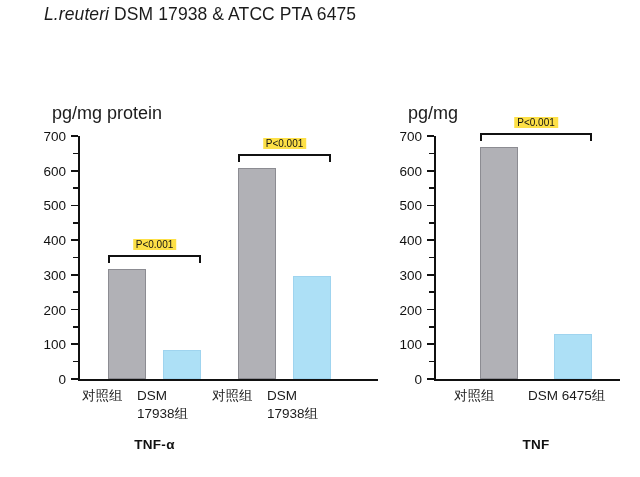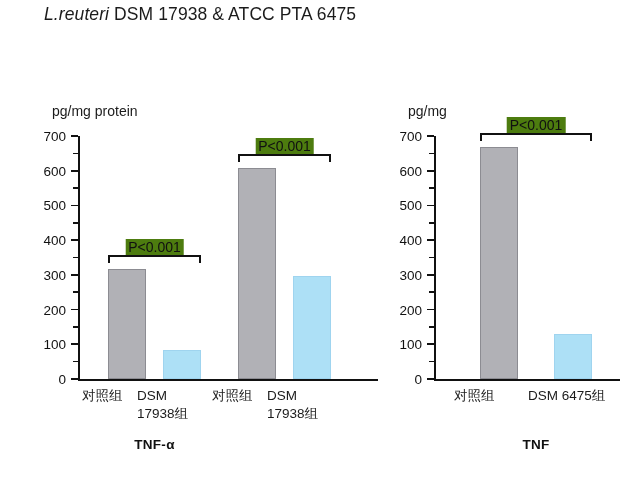--- a/index.html
+++ b/index.html
@@ -14,21 +14,21 @@
   .page{position:relative;width:640px;height:477px;}
 
   
   .heading{position:absolute;left:44px;top:1px;width:580px;}
   .hl{font-size:17.5px;line-height:26px;letter-spacing:.1px;white-space:nowrap;color:#1b1b1b;}
   .hl .ital{font-style:italic;}
   .hl2{font-size:17.5px;line-height:26px;letter-spacing:.2px;white-space:nowrap;margin-top:5px;}
 
   
   .chart{position:absolute;}
-  .unit{position:absolute;font-size:14px;color:#1b1b1b;white-space:nowrap;}
+  .unit{position:absolute;font-size:18px;color:#1b1b1b;white-space:nowrap;}
 
   .plot{position:absolute;}
   .axis-y{position:absolute;left:0;top:0;width:2px;background:#111;}
   .axis-x{position:absolute;left:0;height:2px;background:#111;}
 
   .tick{position:absolute;height:1.6px;background:#111;}
   .tick.major{width:7px;left:-7px;}
   .tick.minor{width:5px;left:-5px;}
 
   .ylab{position:absolute;font-size:13.5px;color:#111;text-align:right;white-space:nowrap;transform:translateY(-50%);}
@@ -37,21 +37,21 @@
   .bar.gray{background:#b1b1b6;border:1px solid #8c8c92;}
   .bar.blue{background:#ade0f6;border:1px solid #9fd4ef;}
 
   
   .pv{position:absolute;}
   .pv .bar-line{position:absolute;left:0;top:0;height:1.6px;background:#111;width:100%;}
   .pv .leg{position:absolute;top:0;width:1.6px;height:8px;background:#111;}
   .pv .leg.l{left:0;}
   .pv .leg.r{right:0;}
   .pv .txt{position:absolute;left:50%;top:-16px;transform:translateX(-50%);
-           font-size:14px;background:#4d7c0f;padding:0 3px;white-space:nowrap;color:#111;}
+           font-size:10px;background:#fde047;padding:0 3px;white-space:nowrap;color:#111;}
 
   
   .xlab{position:absolute;font-size:13.5px;line-height:18px;color:#1b1b1b;white-space:nowrap;}
   .glab{position:absolute;text-align:center;font-size:13.5px;font-weight:bold;color:#111;white-space:nowrap;letter-spacing:.3px;}
 </style>
 </head>
 <body>
 
 <div class="page">
 

